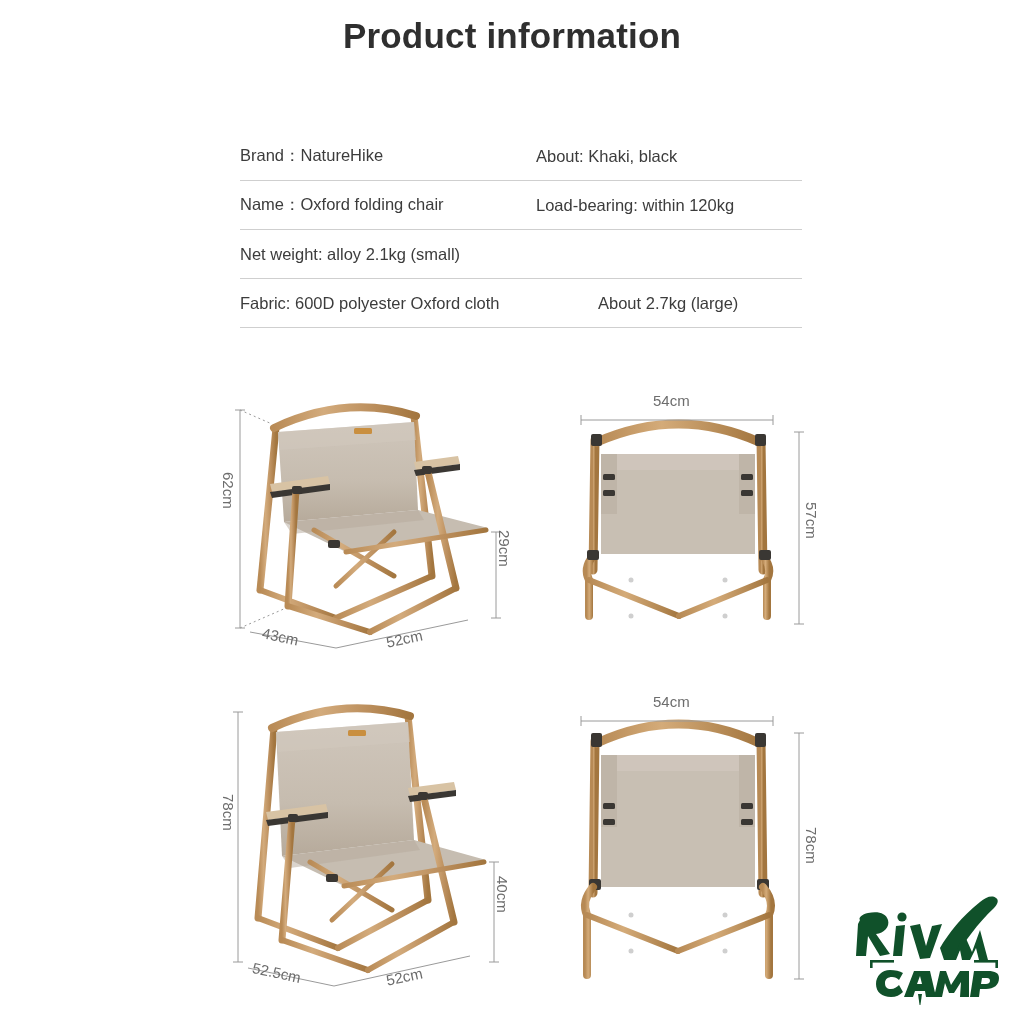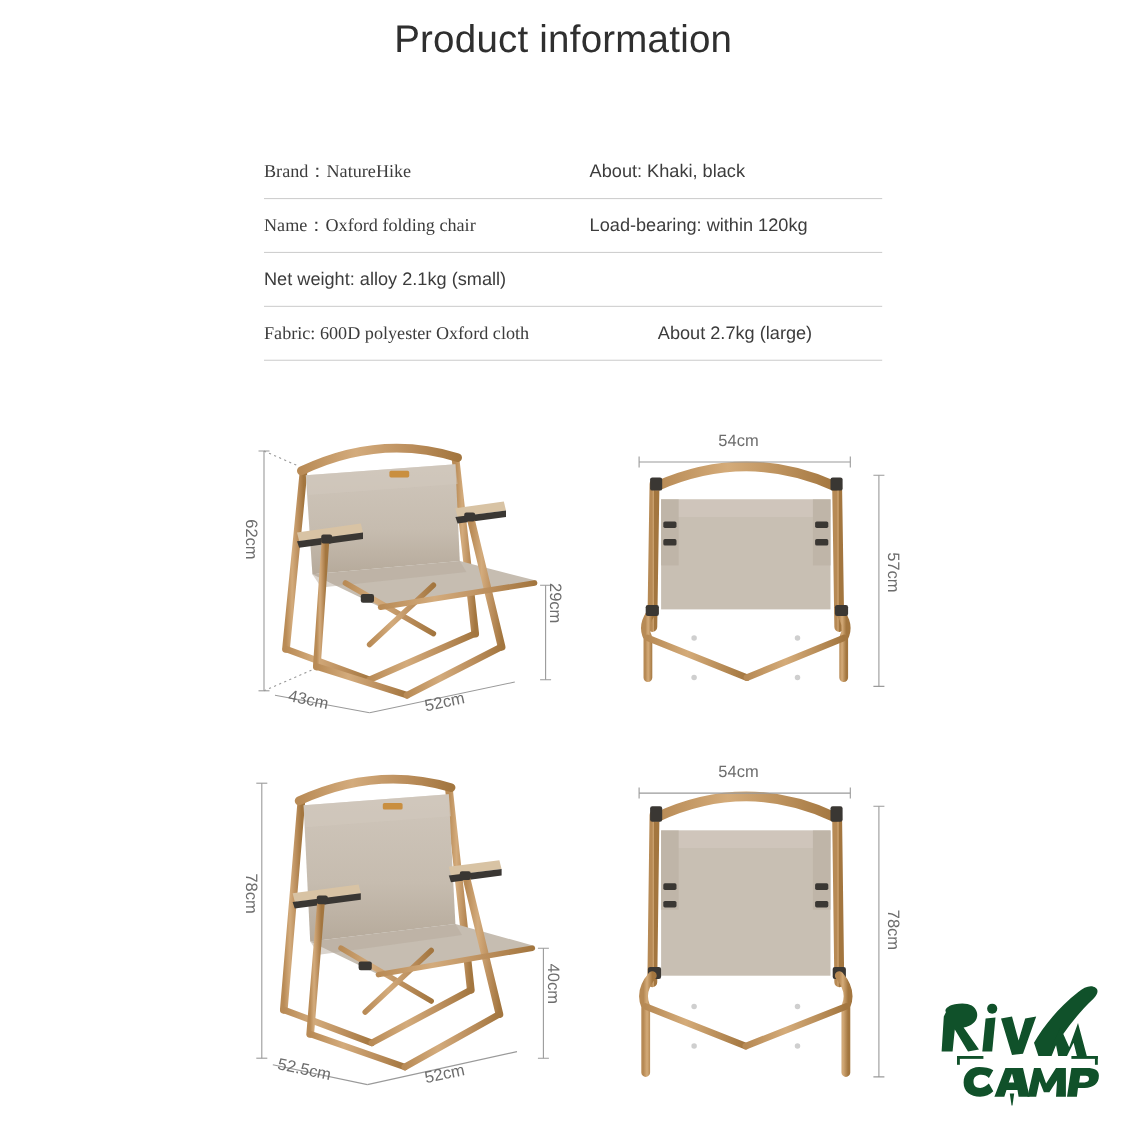--- a/index.html
+++ b/index.html
@@ -17,21 +17,21 @@
   }
 
   
   .page-title {
     position: absolute;
     top: 16px;
     left: 0;
     width: 1024px;
     text-align: center;
     font-size: 35px;
-    font-weight: 400;
+    font-weight: 700;
     color: #2f2f2f;
     letter-spacing: 0.2px;
   }
 
   
   .spec-table {
     position: absolute;
     left: 240px;
     top: 132px;
     width: 562px;
@@ -40,21 +40,21 @@
     display: flex;
     align-items: center;
     height: 48px;
     border-bottom: 1px solid #cfcfcf;
   }
   .spec-cell {
     font-size: 16.5px;
     color: #3c3c3c;
     white-space: nowrap;
   }
-  .spec-cell.left  { width: 296px; font-family: Liberation Serif, serif; }
+  .spec-cell.left  { width: 296px; }
   .spec-cell.right { flex: 1; }
   .spec-cell.right.indent { padding-left: 62px; }
 
   
   .figures {
     position: absolute;
     left: 0;
     top: 360px;
     width: 1024px;
     height: 650px;

